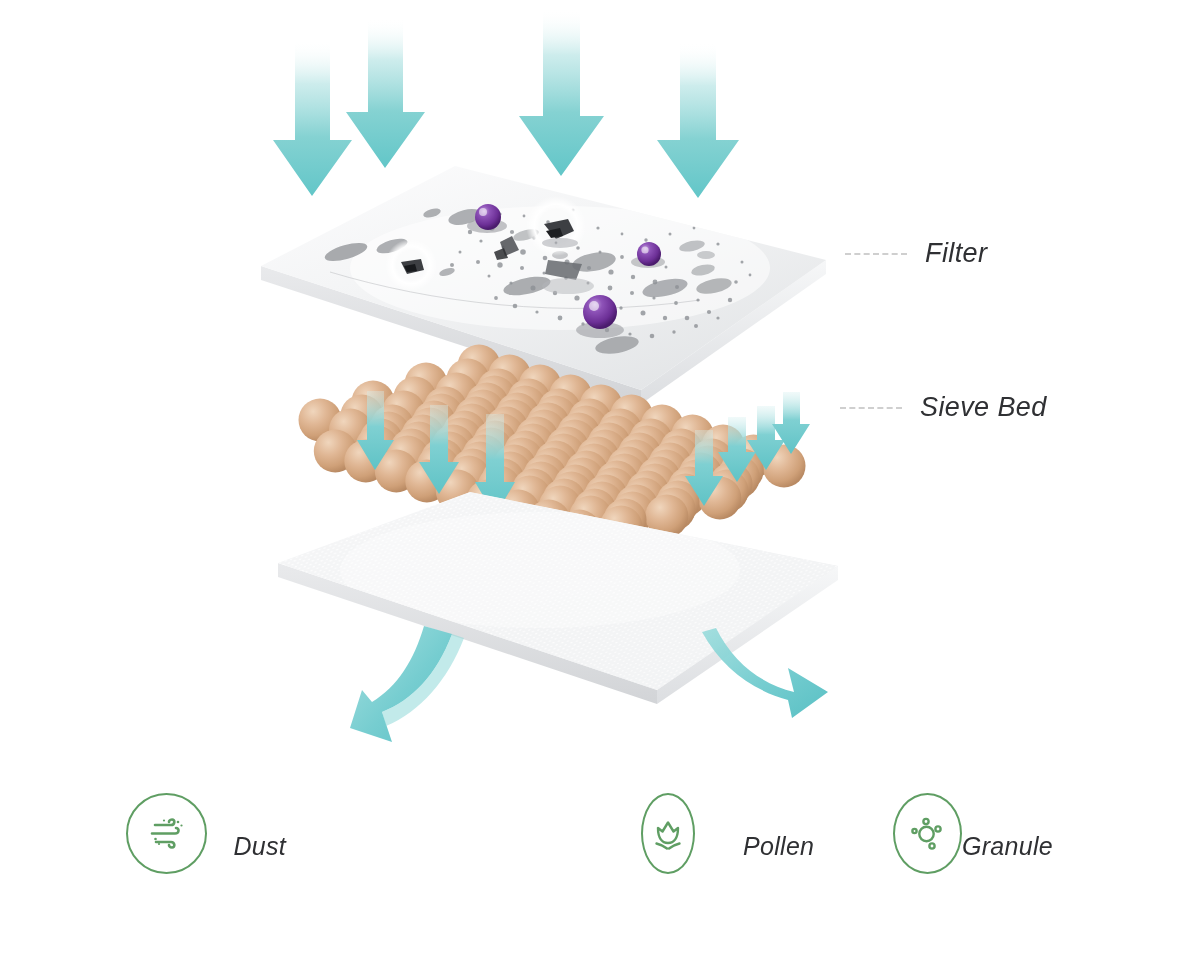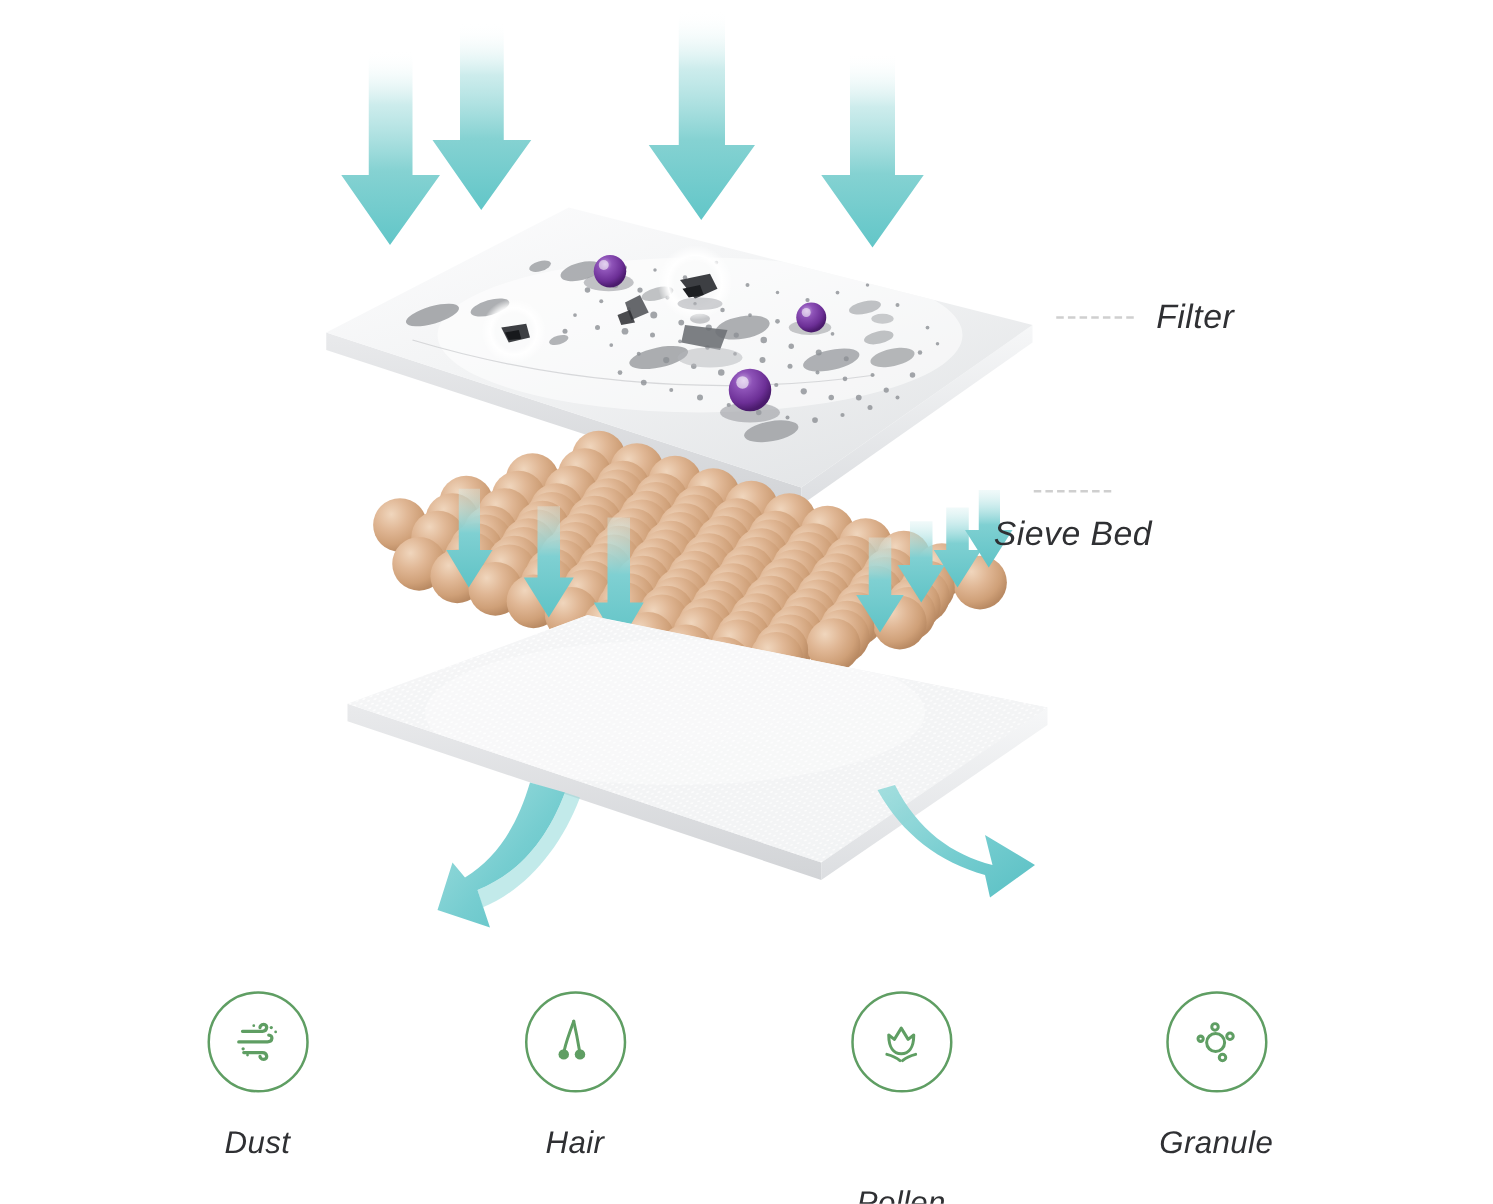--- a/index.html
+++ b/index.html
@@ -23,30 +23,30 @@
     flex:0 0 auto;
   }
   .callout-text{
     font-size:27px;
     font-style:italic;
     font-weight:400;
     color:#2f3033;
     letter-spacing:.4px;
   }
   #callout-filter{left:845px;top:238px;}
-  #callout-sieve{left:795px;top:392px;flex-direction:column;}
+  #callout-sieve{left:840px;top:392px;}
   #callout-oxygen{left:845px;top:533px;}
 
   
   #icon-row{
     position:absolute;left:0;top:793px;width:1194px;height:160px;
   }
   .icon-item{
     position:absolute;top:0;width:160px;
-    display:flex;flex-direction:column;align-items:center;
+    display:flex;flex-direction:row;align-items:center;justify-content:space-between;
   }
   .icon-circle{
     width:81px;height:81px;border-radius:50%;
     border:2px solid #5f9e63;
     display:flex;align-items:center;justify-content:center;
     box-sizing:border-box;
   }
   .icon-label{
     margin-top:26px;
     font-size:25px;font-style:italic;color:#2f3033;letter-spacing:.3px;
@@ -493,33 +493,20 @@
             <circle cx="39.5" cy="16.5" r="1.1"></circle>
             <circle cx="13.5" cy="30" r="1.3"></circle>
             <circle cx="17" cy="35" r="1.1"></circle>
             <circle cx="22" cy="11.5" r="1.1"></circle>
           </g>
         </svg>
       </div>
       <div class="icon-label">Dust</div>
     </div>
 
-    <div class="icon-item" id="icon-hair">
-      <div class="icon-circle">
-        <svg width="50" height="50" viewBox="0 0 50 50">
-          <g fill="none" stroke="#5f9e63" stroke-width="2.4" stroke-linecap="round">
-            <path d="M24,8 C21,16 18,24 16.5,31"></path>
-            <path d="M24,8 C26,17 27.5,25 28.5,31"></path>
-          </g>
-          <circle cx="16" cy="34.5" r="4.2" fill="#5f9e63"></circle>
-          <circle cx="29" cy="34.5" r="4.2" fill="#5f9e63"></circle>
-        </svg>
-      </div>
-      <div class="icon-label">Hair</div>
-    </div>
 
     <div class="icon-item" id="icon-pollen">
       <div class="icon-circle">
         <svg width="50" height="50" viewBox="0 0 50 50">
           <g fill="none" stroke="#5f9e63" stroke-width="2.4" stroke-linecap="round" stroke-linejoin="round">
             <path d="M15,19 C15,29 19,34 25,34 C31,34 35,29 35,19
                      L30.5,22.5 L25,13.5 L19.5,22.5 Z"></path>
             <path d="M13.5,34.5 C17.5,35.5 21,37 24,39.5"></path>
             <path d="M36.5,34.5 C32.5,35.5 29,37 26,39.5"></path>
           </g>

